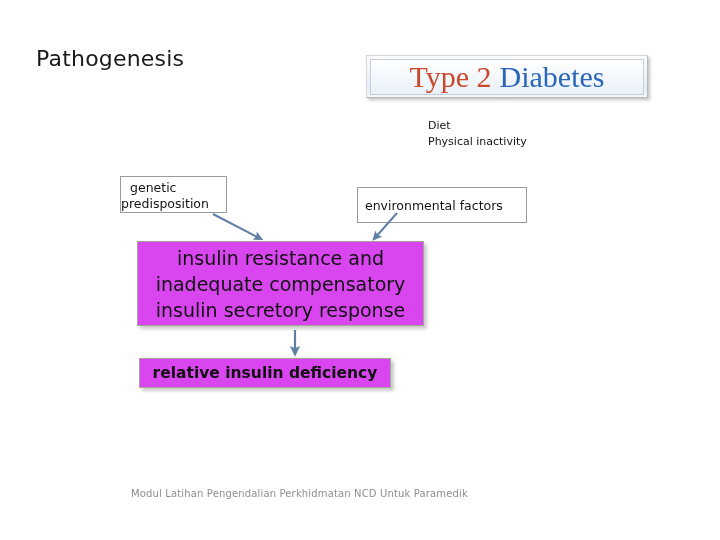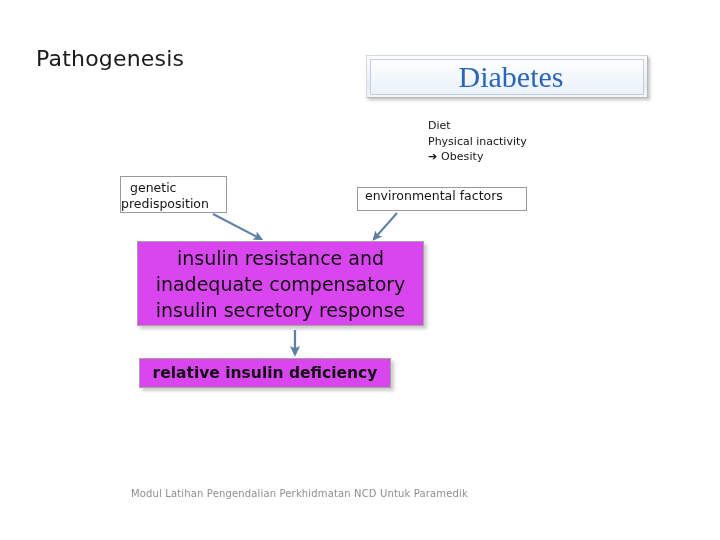--- a/index.html
+++ b/index.html
@@ -95,22 +95,23 @@
     top: 3px;
     line-height: 15.5px;
     white-space: nowrap;
   }
   #genetic-box .gtext .l2 { margin-left: -9px; display: block; }
 
   #environmental-box {
     left: 357px;
     top: 187px;
     width: 170px;
-    height: 24px;
-    display: flex;
+    height: 36px;
+    display: flex;
+    align-items: center;
   }
   #environmental-box .etext {
     margin-left: 7px;
     white-space: nowrap;
   }
 
   
   .beige-box {
     position: absolute;
     box-sizing: border-box;
@@ -161,28 +162,28 @@
     letter-spacing: 0.15px;
   }
 </style>
 </head>
 <body>
 
 <div id="slide-title">Pathogenesis</div>
 
 <div id="diabetes-banner">
   <div class="inner">
+    <span class="t2">Type 2</span>
     <span class="dia">Diabetes</span>
   </div>
 </div>
 
 <div id="risk-list">
   <div>Diet</div>
   <div>Physical inactivity</div>
-  <div class="arrowline">➔ Obesity</div>
 </div>
 
 <div class="thin-box" id="genetic-box">
   <div class="gtext">
     <span>genetic</span>
     <span class="l2">predisposition</span>
   </div>
 </div>
 
 <div class="thin-box" id="environmental-box">

